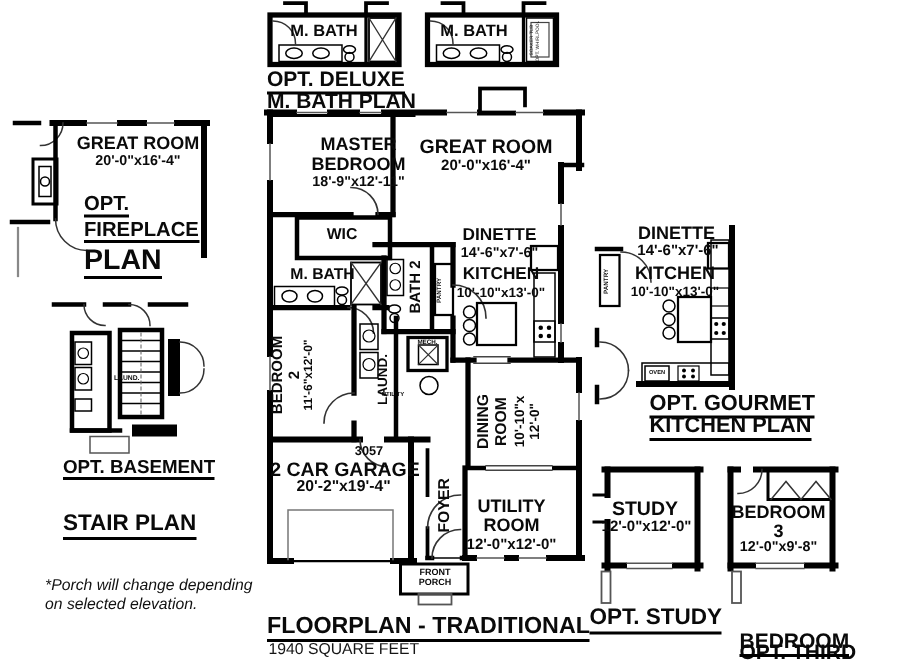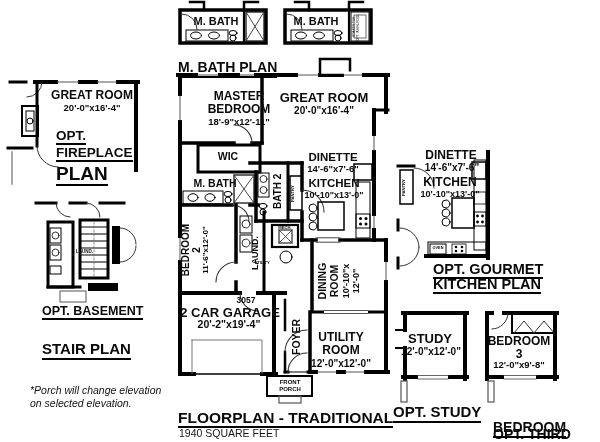--- a/index.html
+++ b/index.html
@@ -253,20 +253,21 @@
     <path d="M504 375.5 H536 M504 379 H536" stroke-width="0.9" stroke="#555"></path>
     <path d="M512 313 V333 M512 333 H555" stroke-width="2"></path>
     <path d="M514 333 L524 321 L534 333 M534 333 L544 321 L554 333" stroke-width="1" stroke="#333"></path>
     <rect x="488" y="381" width="6" height="21" stroke-width="1.2" stroke="#555"></rect>
   </g>
 </svg>
 
   <div class="t ctr" style="left:216px;top:15px;font-size:11px;">M. BATH</div>
   <div class="t ctr" style="left:316px;top:15px;font-size:11px;">M. BATH</div>
   <div class="t vtext" style="left:352px;top:13px;width:16px;height:28px;font-size:3.2px;font-weight:normal;white-space:normal;line-height:1.3;">SOAKER TUB OPT. WHIRLPOOL</div>
+  <div class="t" style="left:178px;top:45px;font-size:14px;"><span class="ul">OPT. DELUXE</span></div>
   <div class="t" style="left:178px;top:60px;font-size:14px;"><span class="ul">M. BATH PLAN</span></div>
 
   <div class="t ctr" style="left:92px;top:89px;font-size:12px;">GREAT ROOM</div>
   <div class="t ctr" style="left:92px;top:103px;font-size:9.5px;">20'-0"x16'-4"</div>
   <div class="t" style="left:56px;top:128px;font-size:13.5px;"><span class="ul">OPT.</span></div>
   <div class="t" style="left:56px;top:145px;font-size:13.5px;"><span class="ul">FIREPLACE</span></div>
   <div class="t" style="left:56px;top:163px;font-size:19px;"><span class="ul">PLAN</span></div>
 
   <div class="t" style="left:76px;top:249px;font-size:4.5px;">LAUND.</div>
   <div class="t" style="left:42px;top:304px;font-size:12.5px;"><span class="ul">OPT. BASEMENT</span></div>
@@ -329,18 +330,18 @@
   <div class="t" style="left:393px;top:404px;font-size:15px;"><span class="ul">OPT. STUDY</span></div>
 
   <div class="t ctr blk" style="left:519px;top:335px;line-height:1.05;">
     <span style="font-size:12px;">BEDROOM</span>
     <span style="font-size:12px;">3</span>
     <span style="font-size:9.5px;">12'-0"x9'-8"</span>
   </div>
   <div class="t" style="left:493px;top:405px;font-size:14px;margin-top:22px;"><span class="ul">OPT. THIRD</span></div>
   <div class="t" style="left:493px;top:420px;font-size:14px;"><span class="ul">BEDROOM</span></div>
 
-  <div class="t it" style="left:30px;top:385px;font-size:10.5px;">*Porch will change elevation</div>
+  <div class="t it" style="left:30px;top:385px;font-size:10.5px;">*Porch will change depending</div>
   <div class="t it" style="left:30px;top:398px;font-size:10.5px;">on selected elevation.</div>
   <div class="t" style="left:178px;top:409px;font-size:15.5px;"><span class="ul">FLOORPLAN - TRADITIONAL</span></div>
   <div class="t plain" style="left:179px;top:428px;font-size:10.5px;">1940 SQUARE FEET</div>
 
 </div>
 
 </body></html>

